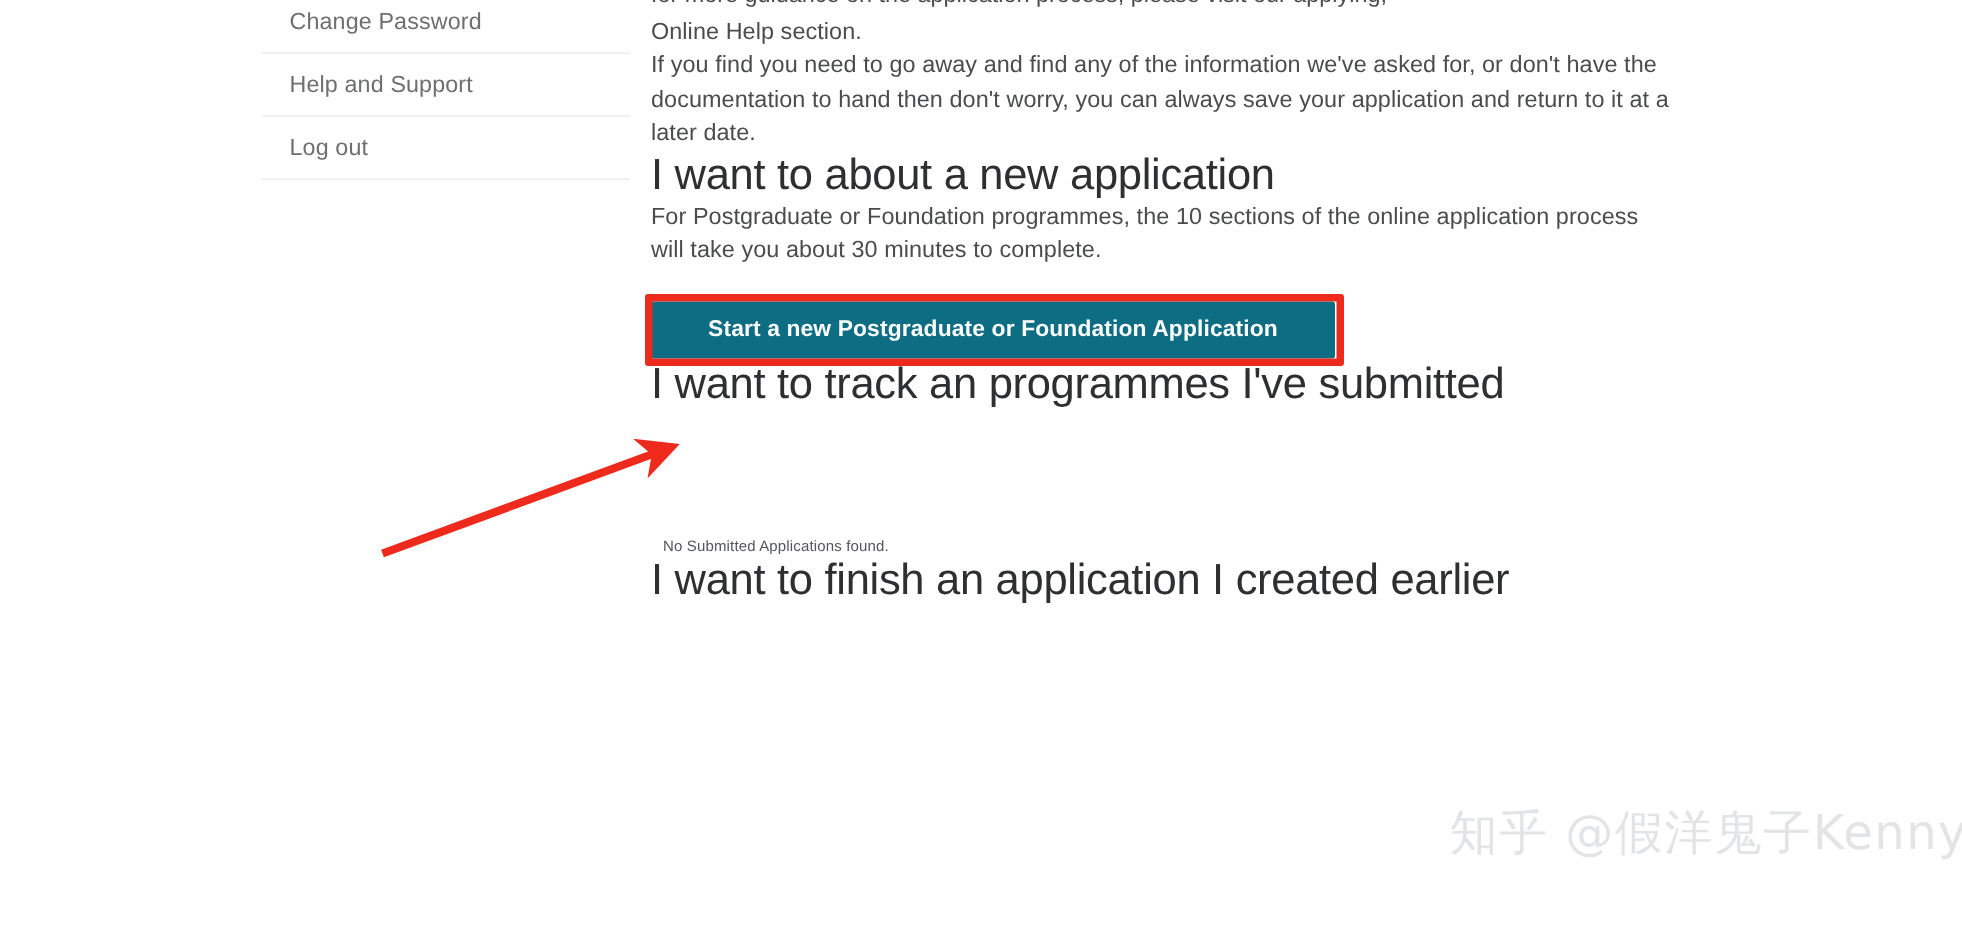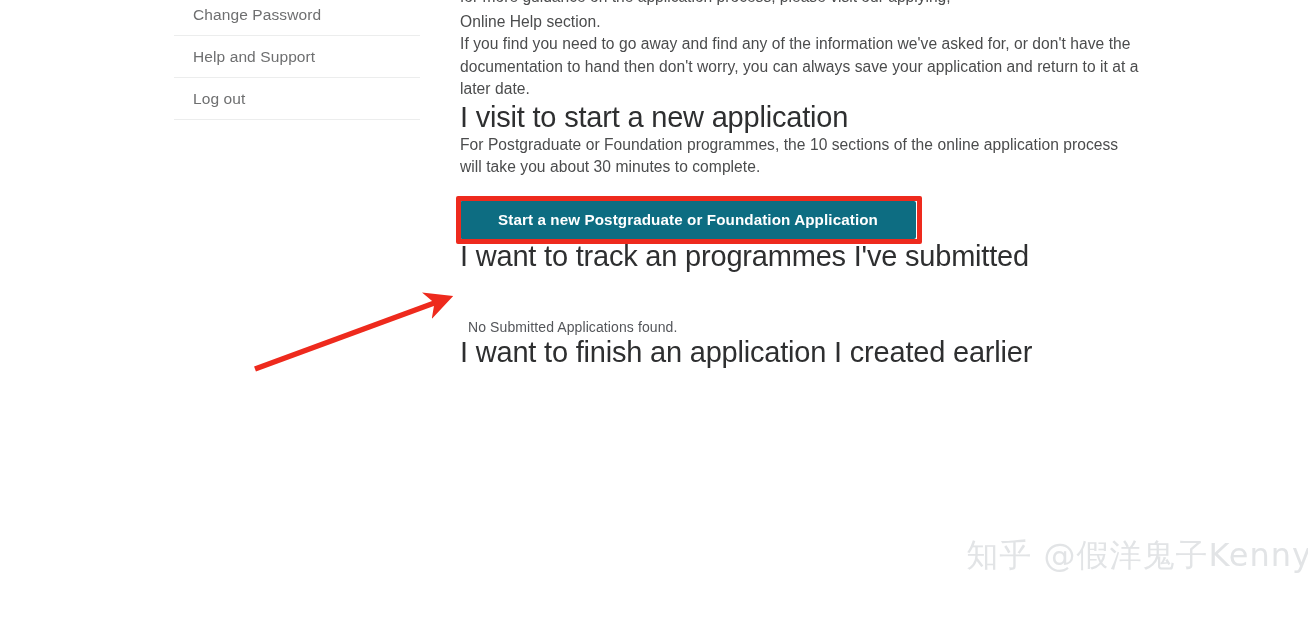--- a/index.html
+++ b/index.html
@@ -42,21 +42,21 @@
     padding-left: 19px;
     box-sizing: border-box;
     letter-spacing: 0.1px;
     cursor: pointer;
     white-space: nowrap;
   }
 
   
   #content {
     position: absolute;
-    left: 460px;
+    left: 434px;
     top: 0;
     width: 680px;
   }
 
   .trunc-line {
     height: 9px;
     overflow: hidden;
     position: relative;
   }
   .trunc-line span {
@@ -118,23 +118,23 @@
     top: -5px;
     width: 456px;
     height: 38px;
     border: 5px solid #ee2a1d;
     border-radius: 2px;
     pointer-events: none;
   }
 
   
   #no-submitted-applications {
-    margin-top: 46px;
+    margin-top: 86px;
     margin-left: 8px;
-    font-size: 14px;
+    font-size: 10px;
     color: #54565a;
     letter-spacing: 0.1px;
   }
 
   
   #annotation-arrow {
     position: absolute;
     left: 240px;
     top: 280px;
     width: 220px;
@@ -175,21 +175,21 @@
   <main id="content">
 
     <div class="trunc-line">
       <span>for more guidance on the application process, please visit our applying,</span>
     </div>
 
     <p class="body" style="margin-top:2px;">Online Help section.</p>
 
     <p class="body gap-top">If you find you need to go away and find any of the information we've asked for, or don't have the documentation to hand then don't worry, you can always save your application and return to it at a later date.</p>
 
-    <h2 class="section h-start">I visit to start a new application</h2>
+    <h2 class="section h-start">I want to about a new application</h2>
 
     <p class="body gap-top">For Postgraduate or Foundation programmes, the 10 sections of the online application process will take you about 30 minutes to complete.</p>
 
     <div id="cta-wrap">
       <button id="start-application-button">Start a new Postgraduate or Foundation Application</button>
       <div id="cta-highlight"></div>
     </div>
 
     <h2 class="section h-track">I want to track an programmes I've submitted</h2>
 

